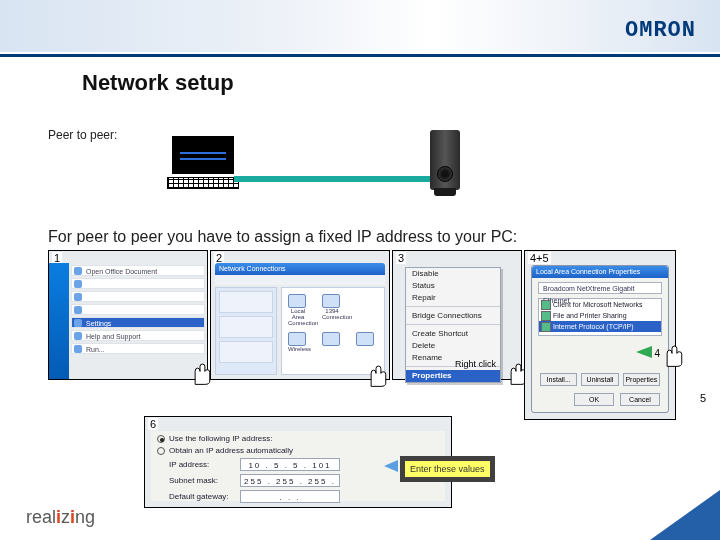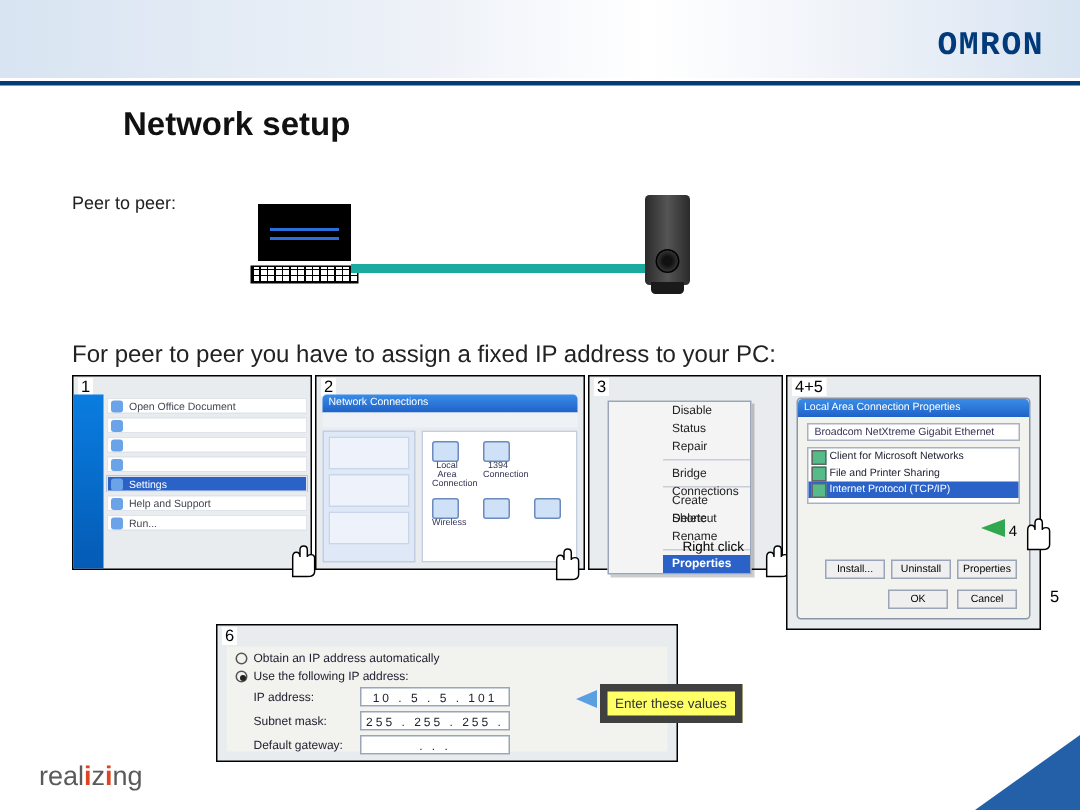--- a/index.html
+++ b/index.html
@@ -116,21 +116,21 @@
     position: absolute;
     top: 1px; left: 3px;
     font-size: 11px;
     font-weight: 400;
     background: #fff;
     padding: 0 2px;
   }
   .p1 { top: 250px; left: 48px;  width: 160px; height: 130px; }
   .p2 { top: 250px; left: 210px; width: 180px; height: 130px; }
   .p3 { top: 250px; left: 392px; width: 130px; height: 130px; }
-  .p4 { top: 250px; left: 524px; width: 170px; height: 170px; }
+  .p4 { top: 250px; left: 524px; width: 152px; height: 170px; }
   .p6 { top: 416px; left: 144px; width: 308px; height: 92px; }
 
   
   .p1 .leftbar { position:absolute; left:0; top:12px; bottom:0; width:20px;
     background: linear-gradient(180deg,#0a7de0,#045bb5); }
   .p1 .items { position:absolute; left:22px; right:2px; top:14px; }
   .p1 .item { height:11px; margin-bottom:2px; background:#fff; border:1px solid #dfe3ea;
     position:relative; padding-left:14px; line-height:11px; color:#445; font-size:7px;}
   .p1 .item::before{content:""; position:absolute; left:2px; top:1px; width:8px; height:8px;
     background:#6aa3e8; border-radius:2px;}
@@ -147,21 +147,21 @@
     background:#dfe8f6; border:1px solid #c3cee2;}
   .p2 .sidepane .grp{ margin:3px; background:#eef3fb; height:22px; border:1px solid #c9d6ea;}
   .p2 .content{ position:absolute; top:36px; left:70px; right:4px; bottom:4px; background:#fff;
     border:1px solid #c3cee2;}
   .p2 .ico{ position:absolute; width:20px; height:22px; }
   .p2 .ico .g{ width:18px; height:14px; background:#cfe1f7; border:1px solid #6b8bbf; border-radius:2px;}
   .p2 .ico .t{ font-size:6px; text-align:center; color:#335;}
   .p2 .cursor{ position:absolute; right:0; bottom:-10px;}
   
   .p3 .menu{ position:absolute; top:16px; left:12px; width:96px; background:#f4f4f4;
-    border:1px solid #9aa6b8; box-shadow:2px 2px 0 rgba(0,0,0,.2);padding-left:36px;}
+    border:1px solid #9aa6b8; box-shadow:2px 2px 0 rgba(0,0,0,.2);}
   .p3 .mi{ height:12px; line-height:12px; padding:0 6px; font-size:8px; color:#222; border-bottom:1px solid #ffffff00;}
   .p3 .mi.sep{ height:0; border-top:1px solid #c8cdd6; margin:2px 0;}
   .p3 .mi.sel{ background:#2a62c8; color:#fff; font-weight:700;}
   .p3 .rclabel{ position:absolute; bottom:10px; left:62px; font-size:9px;}
   .p3 .cursor{ position:absolute; right:-8px; bottom:-8px;}
   
   .p4 .dlg{ position:absolute; top:14px; left:6px; right:6px; bottom:6px;
     background:#f2f2ef; border:1px solid #8a95a8; border-radius:3px;}
   .p4 .dlg .titlebar{ height:12px; background:linear-gradient(180deg,#3a8de8,#1e62c8);
     color:#fff; font-size:7px; line-height:12px; padding-left:4px; border-radius:3px 3px 0 0;}
@@ -366,22 +366,22 @@
     <svg viewBox="0 0 32 32">
         <path d="M10 30 L10 14 Q10 10 13 10 Q16 10 16 14 L16 8 Q16 5 19 5 Q22 5 22 8 L22 14 Q22 12 25 12 Q28 12 28 15 L28 26 Q28 30 22 30 Z" fill="#fff" stroke="#000" stroke-width="1.2"></path>
       </svg>
   </div>
 </div>
 <span class="label45">5</span>
 
 <div class="panel p6">
   <span class="num">6</span>
   <div class="body">
+    <div class="radio sel"><span class="dot"></span><span>Use the following IP address:</span></div>
     <div class="radio"><span class="dot"></span><span>Obtain an IP address automatically</span></div>
-    <div class="radio sel"><span class="dot"></span><span>Use the following IP address:</span></div>
     <div class="row">
       <span class="lab">IP address:</span>
       <span class="val">10 . 5 . 5 . 101</span>
     </div>
     <div class="row">
       <span class="lab">Subnet mask:</span>
       <span class="val">255 . 255 . 255 . 0</span>
     </div>
     <div class="row">
       <span class="lab">Default gateway:</span>

